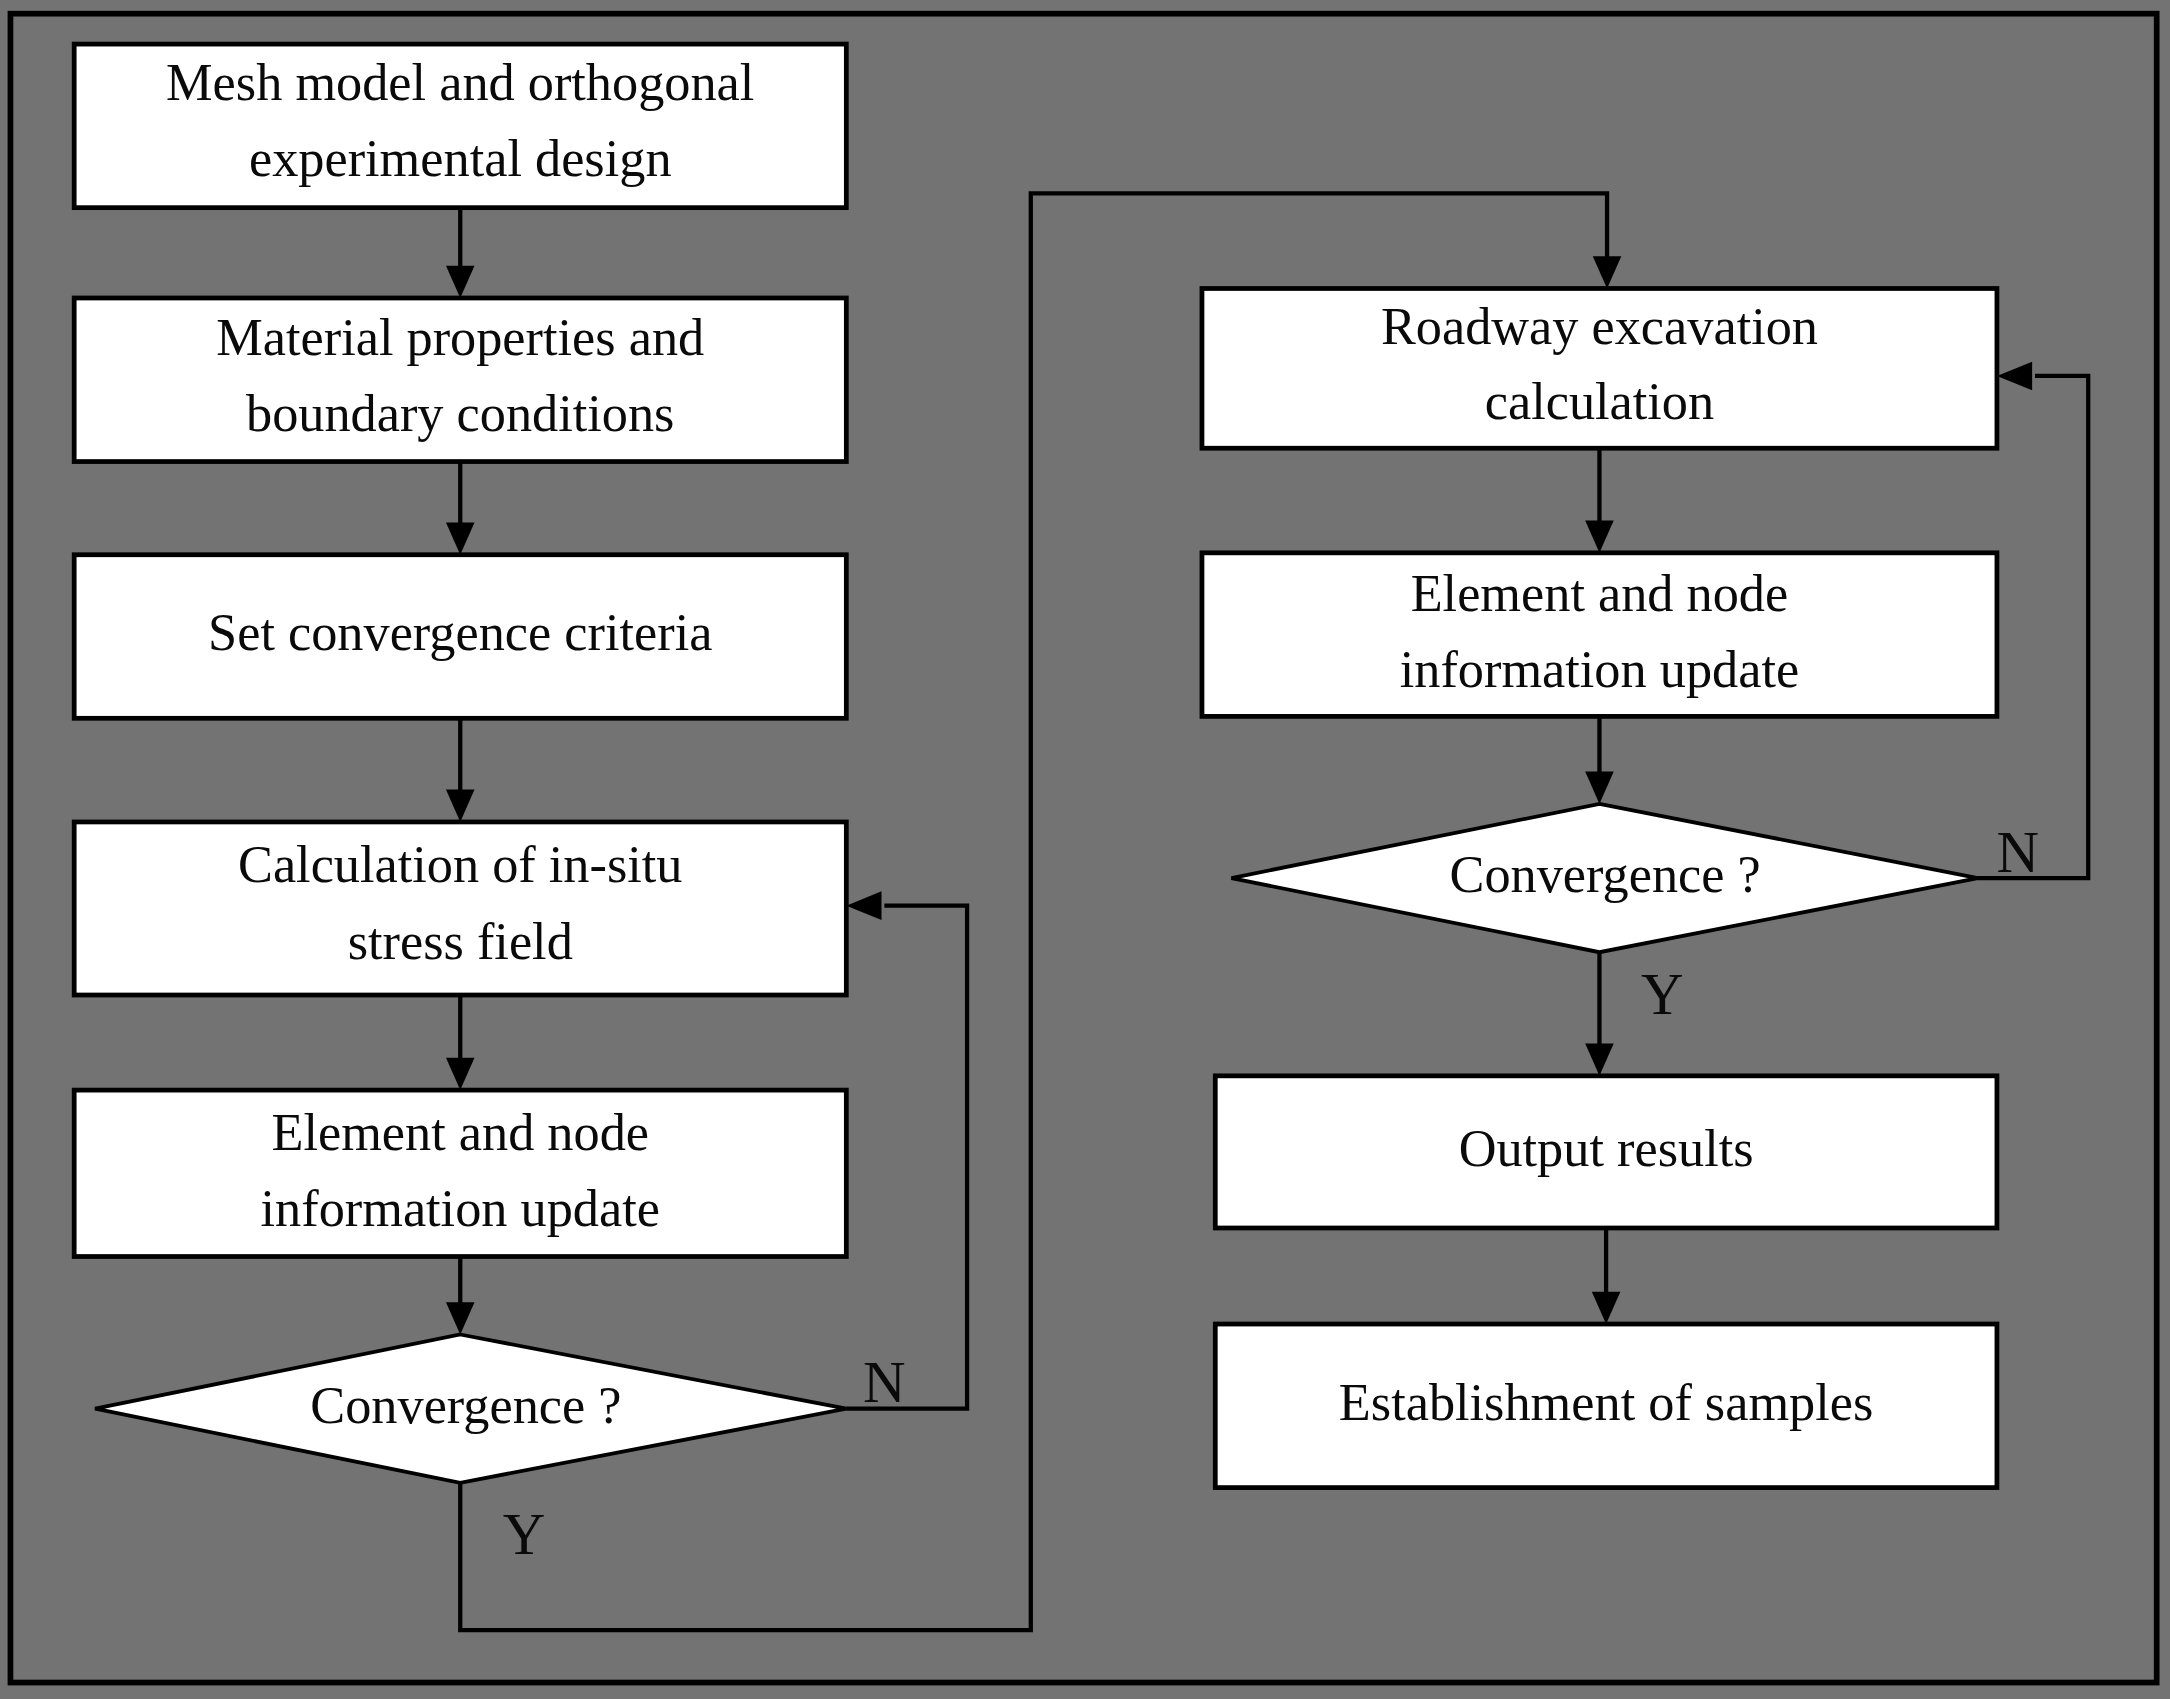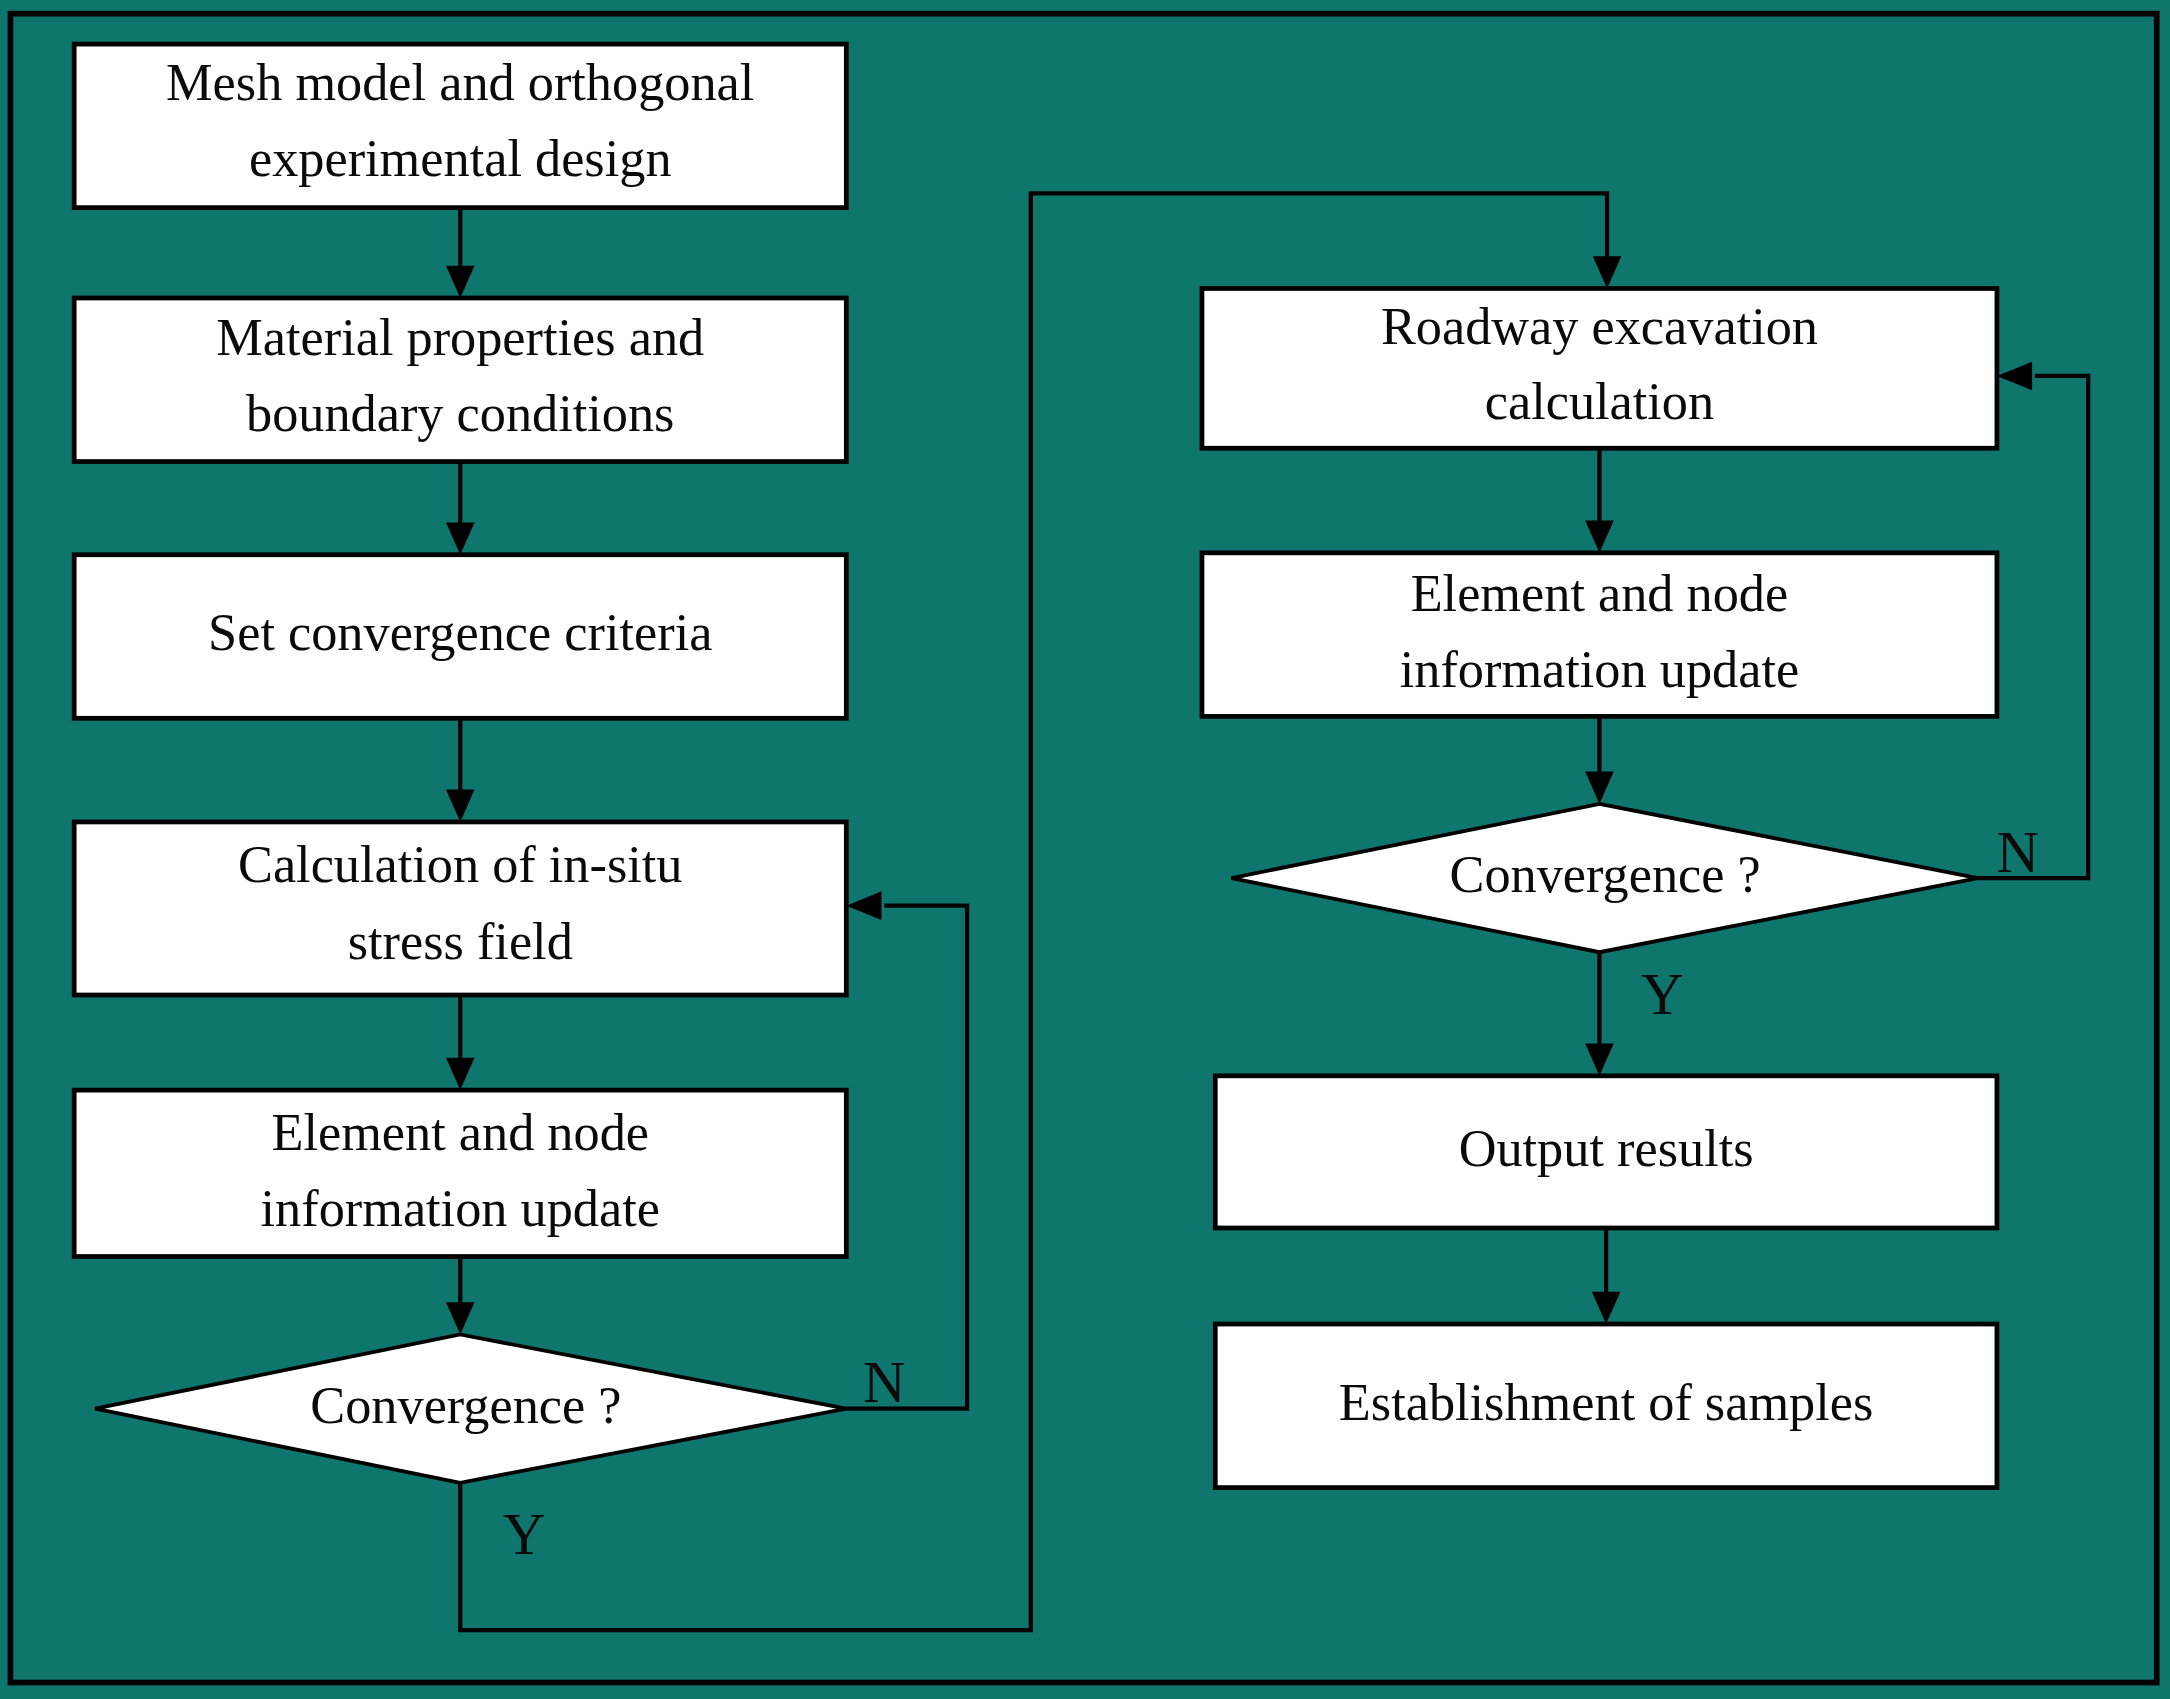--- a/index.html
+++ b/index.html
@@ -4,21 +4,21 @@
 <style>
   html, body {
     margin: 0;
     padding: 0;
     background: #ffffff;
   }
   #figure-root {
     position: relative;
     width: 2170px;
     height: 1700px;
-    background: #0f766e;
+    background: #737373;
     font-family: "Liberation Serif", "DejaVu Serif", serif;
     overflow: hidden;
   }
   #flow-svg {
     position: absolute;
     top: 0;
     left: 0;
     width: 2170px;
     height: 1700px;
     display: block;

